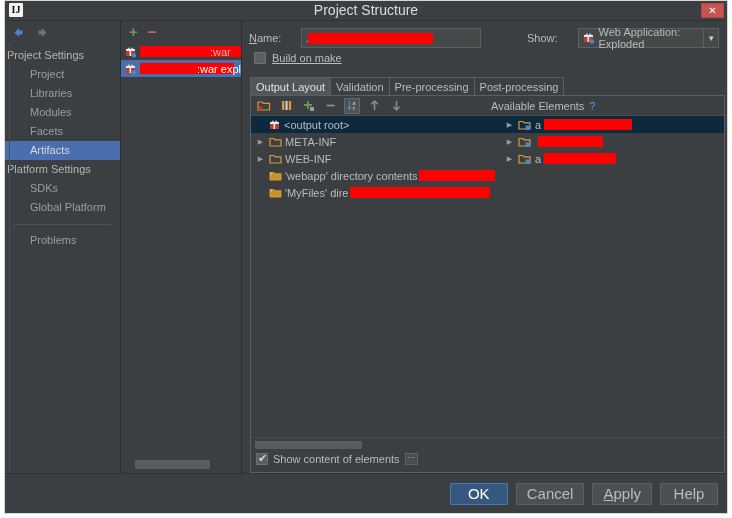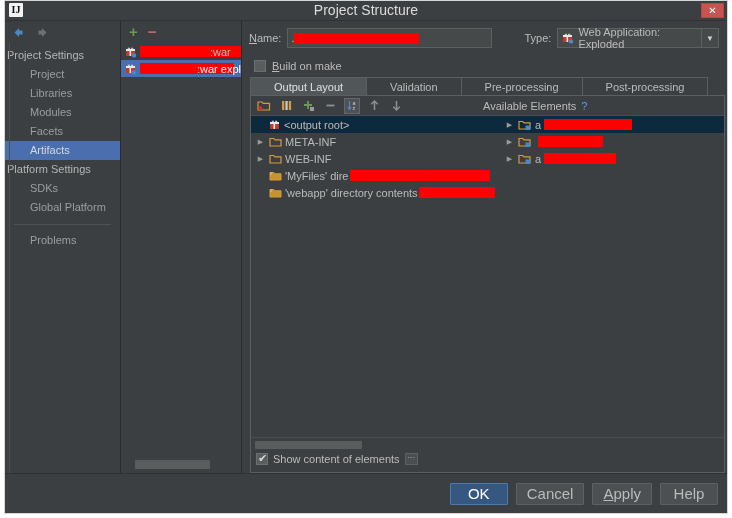--- a/index.html
+++ b/index.html
@@ -188,21 +188,21 @@
     flex-direction: column;
     padding: 0;
     overflow: hidden;
   }
 
   .row-name {
     display: flex;
     align-items: center;
     height: 24px;
     padding: 5px 8px 0 7px;
-    gap: 6px;
+    gap: 20px;
   }
   .lbl { font-size: 11px; color: #bbbbbb; white-space: nowrap; }
   .lbl u { text-decoration: underline; }
 
   .txtfield {
     background: #45494a;
     border: 1px solid #5e6060;
     box-sizing: border-box;
     height: 20px;
     display: flex;
@@ -255,24 +255,25 @@
     font-size: 9px;
     color: #b9b9b9;
     line-height: 16px;
     text-align: center;
     letter-spacing: 1px;
     cursor: pointer;
   }
 
   .row-buildmake {
     display: flex;
-    align-items: flex-end;
+    align-items: flex-start;
     height: 20px;
     padding: 2px 0 0 12px;
     gap: 6px;
+    text-decoration: underline;
   }
   .cbox {
     width: 12px; height: 12px;
     background: #5b5e5f;
     border: 1px solid #6d7071;
     box-sizing: border-box;
     cursor: pointer;
     position: relative;
   }
   .cbox.checked::after {
@@ -286,21 +287,21 @@
   
   .tabs {
     display: flex;
     margin: 5px 0 0 8px;
     height: 18px;
     align-items: flex-end;
   }
   .tab {
     height: 18px;
     line-height: 18px;
-    padding: 0 23px;
+    padding: 0 5px;
     font-size: 11px;
     color: #bbbbbb;
     border: 1px solid #5c5f61;
     border-bottom: none;
     background: #3c3f41;
     box-sizing: border-box;
     cursor: pointer;
     margin-right: -1px;
   }
   .tab.active { background: #515658; color: #e0e0e0; }
@@ -327,21 +328,21 @@
   .tb-icons { display: flex; align-items: center; gap: 6px; padding-left: 5px; }
   .tb-btn {
     width: 16px; height: 16px;
     display: flex; align-items: center; justify-content: center;
     cursor: pointer;
     box-sizing: border-box;
   }
   .tb-btn.pressed { background: #4e5254; border: 1px solid #63676a; }
   .avail-hdr {
     position: absolute;
-    left: 232px;
+    left: 240px;
     font-size: 11px;
     color: #bbbbbb;
     display: flex;
     align-items: flex-end;
     gap: 5px;
   }
   .help-q { color: #589df6; font-size: 11px; cursor: pointer; }
 
   .panel-body { flex: 1 1 auto; display: flex; overflow: hidden; }
   .tree-left {
@@ -527,21 +528,21 @@
     </div>
 
     <div class="detail">
 
       <div class="row-name">
         <span class="lbl"><u>N</u>ame:</span>
         <div class="txtfield name-field">
           <span>.</span>
             <span class="redact" style="width:125px;margin-left:0px;"></span>
         </div>
-        <span class="lbl" style="margin-left:26px;">Type:</span>
+        <span class="lbl" style="margin-left:26px;">Show:</span>
         <div class="combo">
           <span style="margin-right:4px;">
             <svg width="12" height="12" viewBox="0 0 12 12">
               <rect x="1" y="3" width="9" height="7" fill="#c0392b"></rect>
               <rect x="1" y="3" width="9" height="2" fill="#e8e8e8"></rect>
               <rect x="4.5" y="3" width="1.6" height="7" fill="#e8e8e8"></rect>
               <path d="M3 3 Q3.4 1 5 2.6" stroke="#e8e8e8" stroke-width="0.9" fill="none"></path>
               <path d="M8 3 Q7.6 1 6 2.6" stroke="#e8e8e8" stroke-width="0.9" fill="none"></path>
               <circle cx="9" cy="9.4" r="2.2" fill="#4a88c7"></circle>
             </svg>
@@ -654,34 +655,34 @@
             </div>
 
             <div class="trow">
               <span class="indent"></span>
               <span>
                 <svg width="13" height="12" viewBox="0 0 13 12">
                   <path d="M1 2.5 L4.8 2.5 L6 3.8 L12 3.8 L12 10 L1 10 Z" fill="#c8922f" stroke="#d79b3e" stroke-width="1"></path>
                   <path d="M2 2 L2 5" stroke="#f0c070" stroke-width="1"></path>
                 </svg>
               </span>
-              <span>'MyFiles' dire</span>
-                <span class="redact" style="width:140px;margin-left:-2px;"></span>
+              <span>'webapp' directory contents</span>
+                <span class="redact" style="width:82px;margin-left:-2px;"></span>
             </div>
 
             <div class="trow">
               <span class="indent"></span>
               <span>
                 <svg width="13" height="12" viewBox="0 0 13 12">
                   <path d="M1 2.5 L4.8 2.5 L6 3.8 L12 3.8 L12 10 L1 10 Z" fill="#c8922f" stroke="#d79b3e" stroke-width="1"></path>
                   <path d="M2 2 L2 5" stroke="#f0c070" stroke-width="1"></path>
                 </svg>
               </span>
-              <span>'webapp' directory contents</span>
-                <span class="redact" style="width:82px;margin-left:-2px;"></span>
+              <span>'MyFiles' dire</span>
+                <span class="redact" style="width:140px;margin-left:-2px;"></span>
             </div>
           </div>
 
           <div class="tree-right">
             <div class="trow selected" style="padding-left:9px;">
               <span class="twist">▶</span>
               <span>
                 <svg width="14" height="12" viewBox="0 0 14 12">
                   <path d="M1 2.5 L4.8 2.5 L6 3.8 L12 3.8 L12 10 L1 10 Z" fill="none" stroke="#d79b3e" stroke-width="1.2"></path>
                   <rect x="7.5" y="6.5" width="4.5" height="4.5" fill="#4a88c7"></rect>

